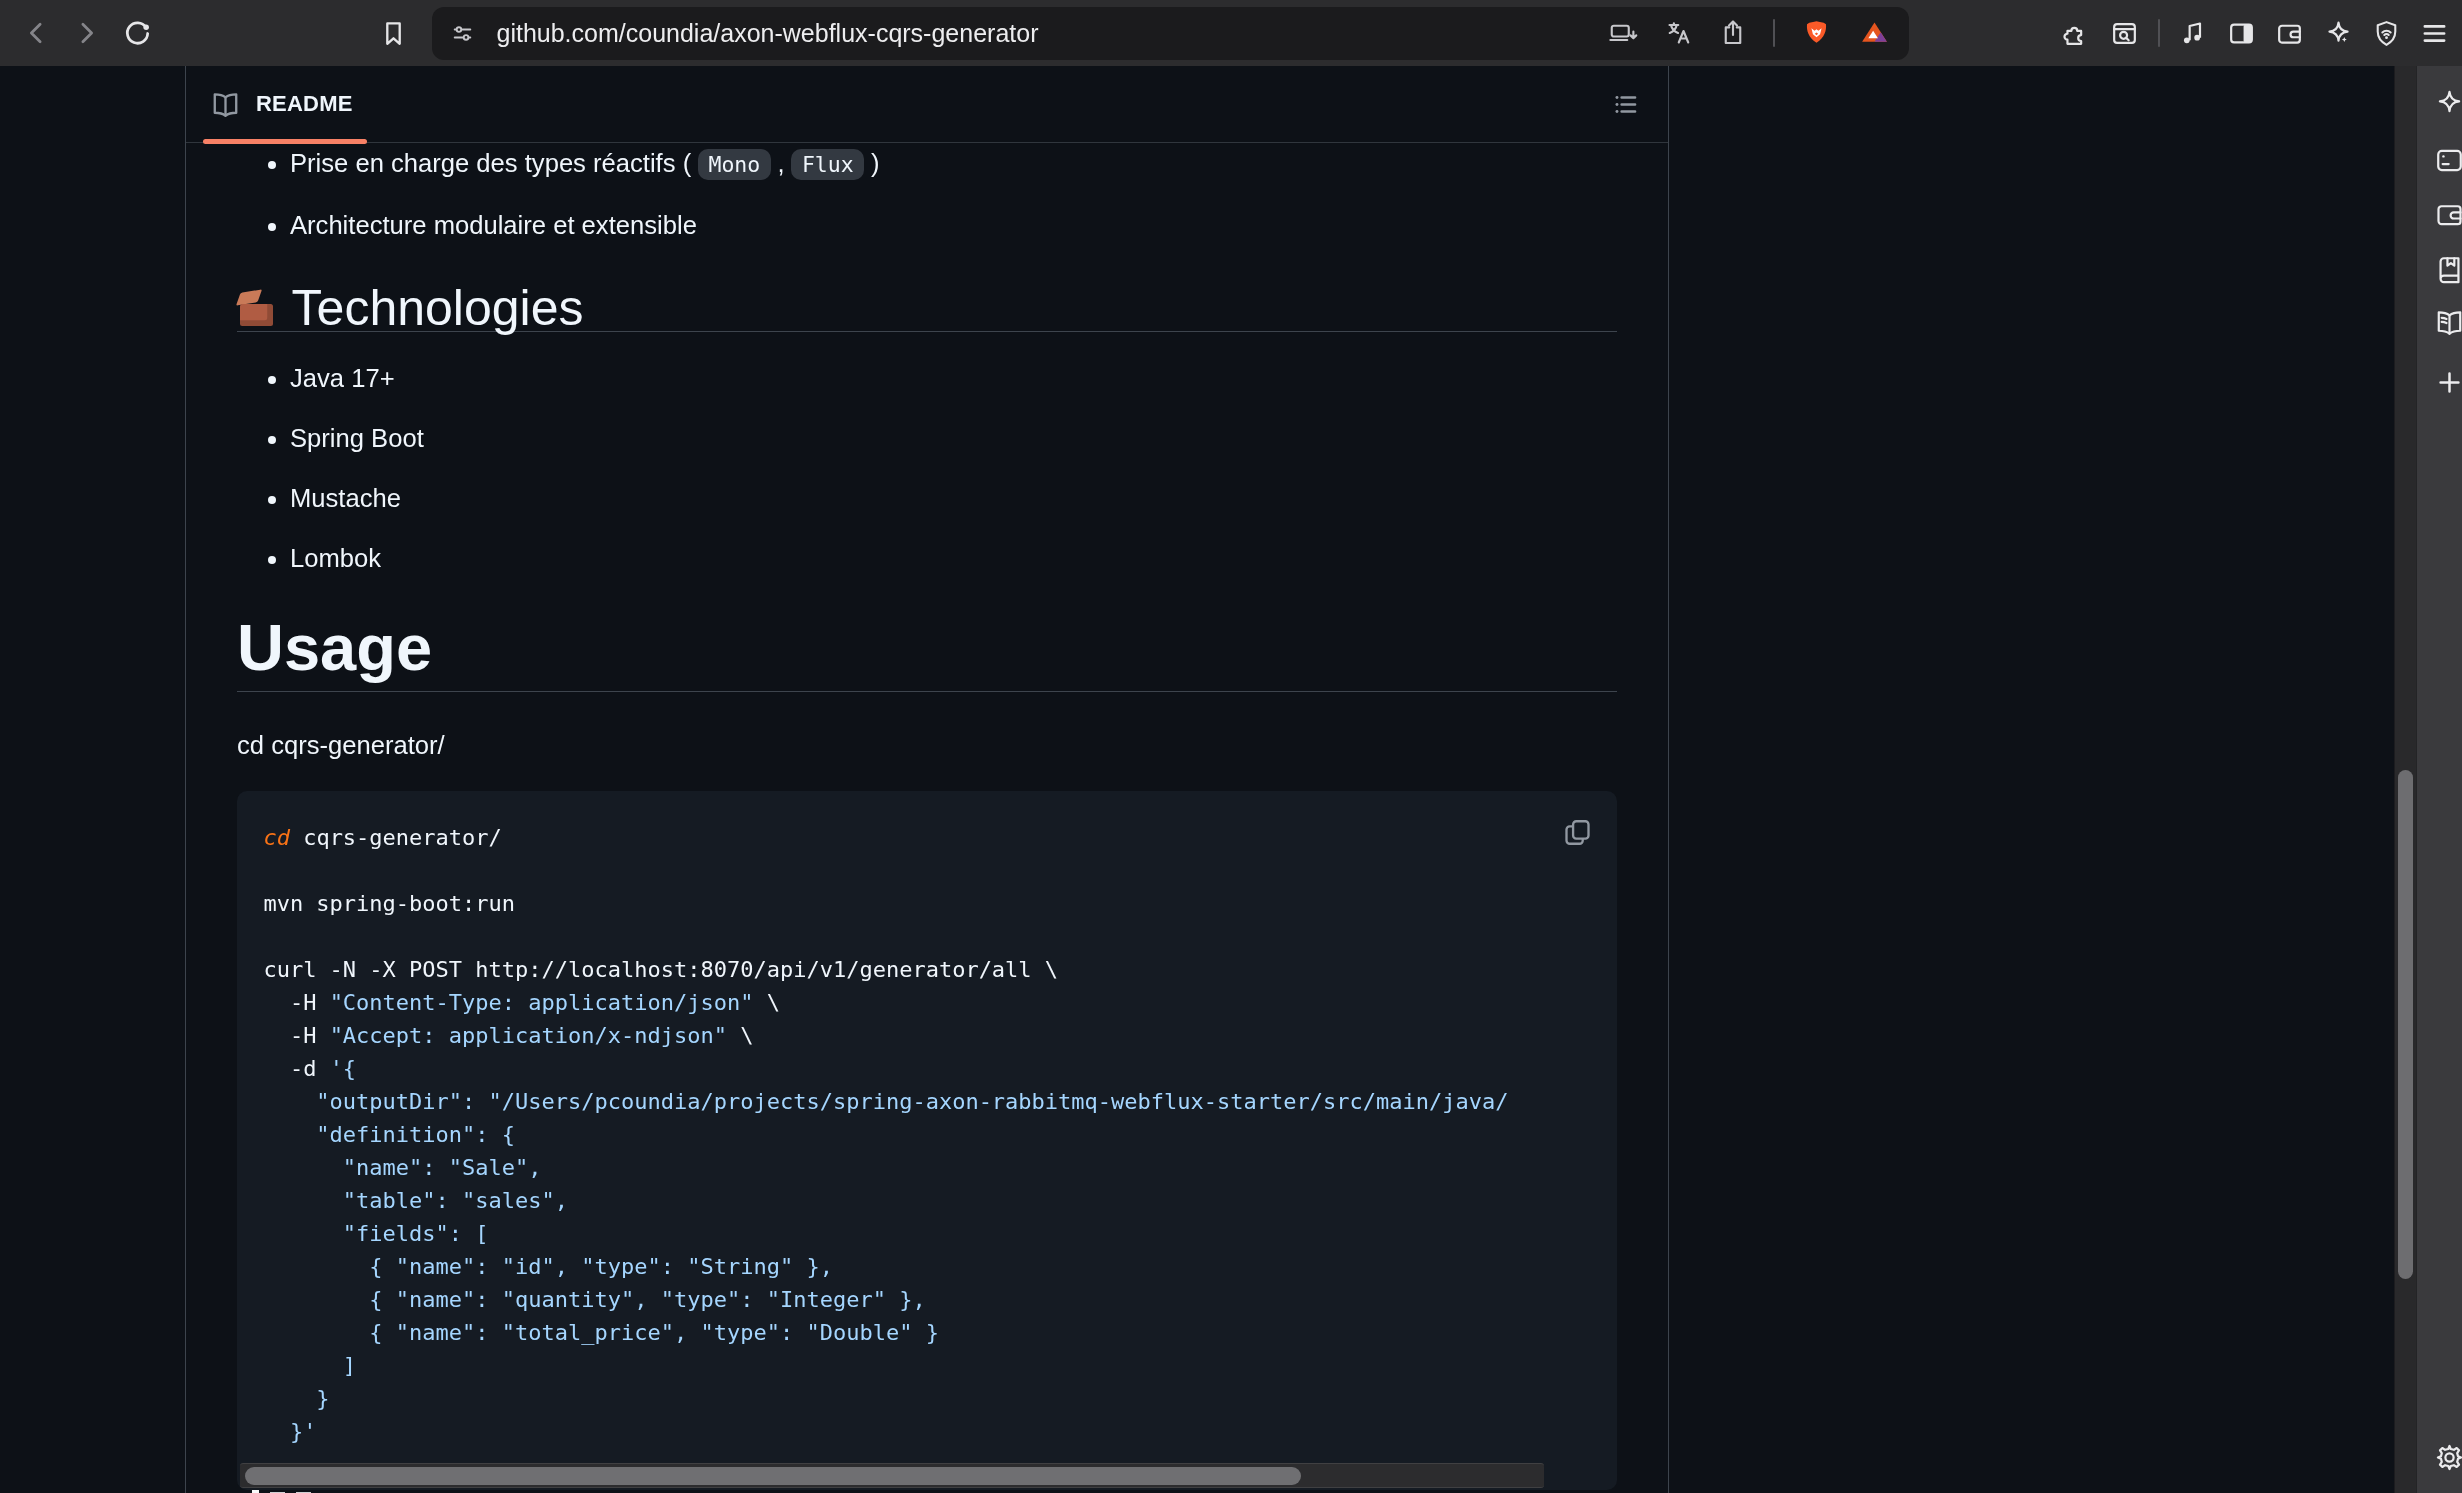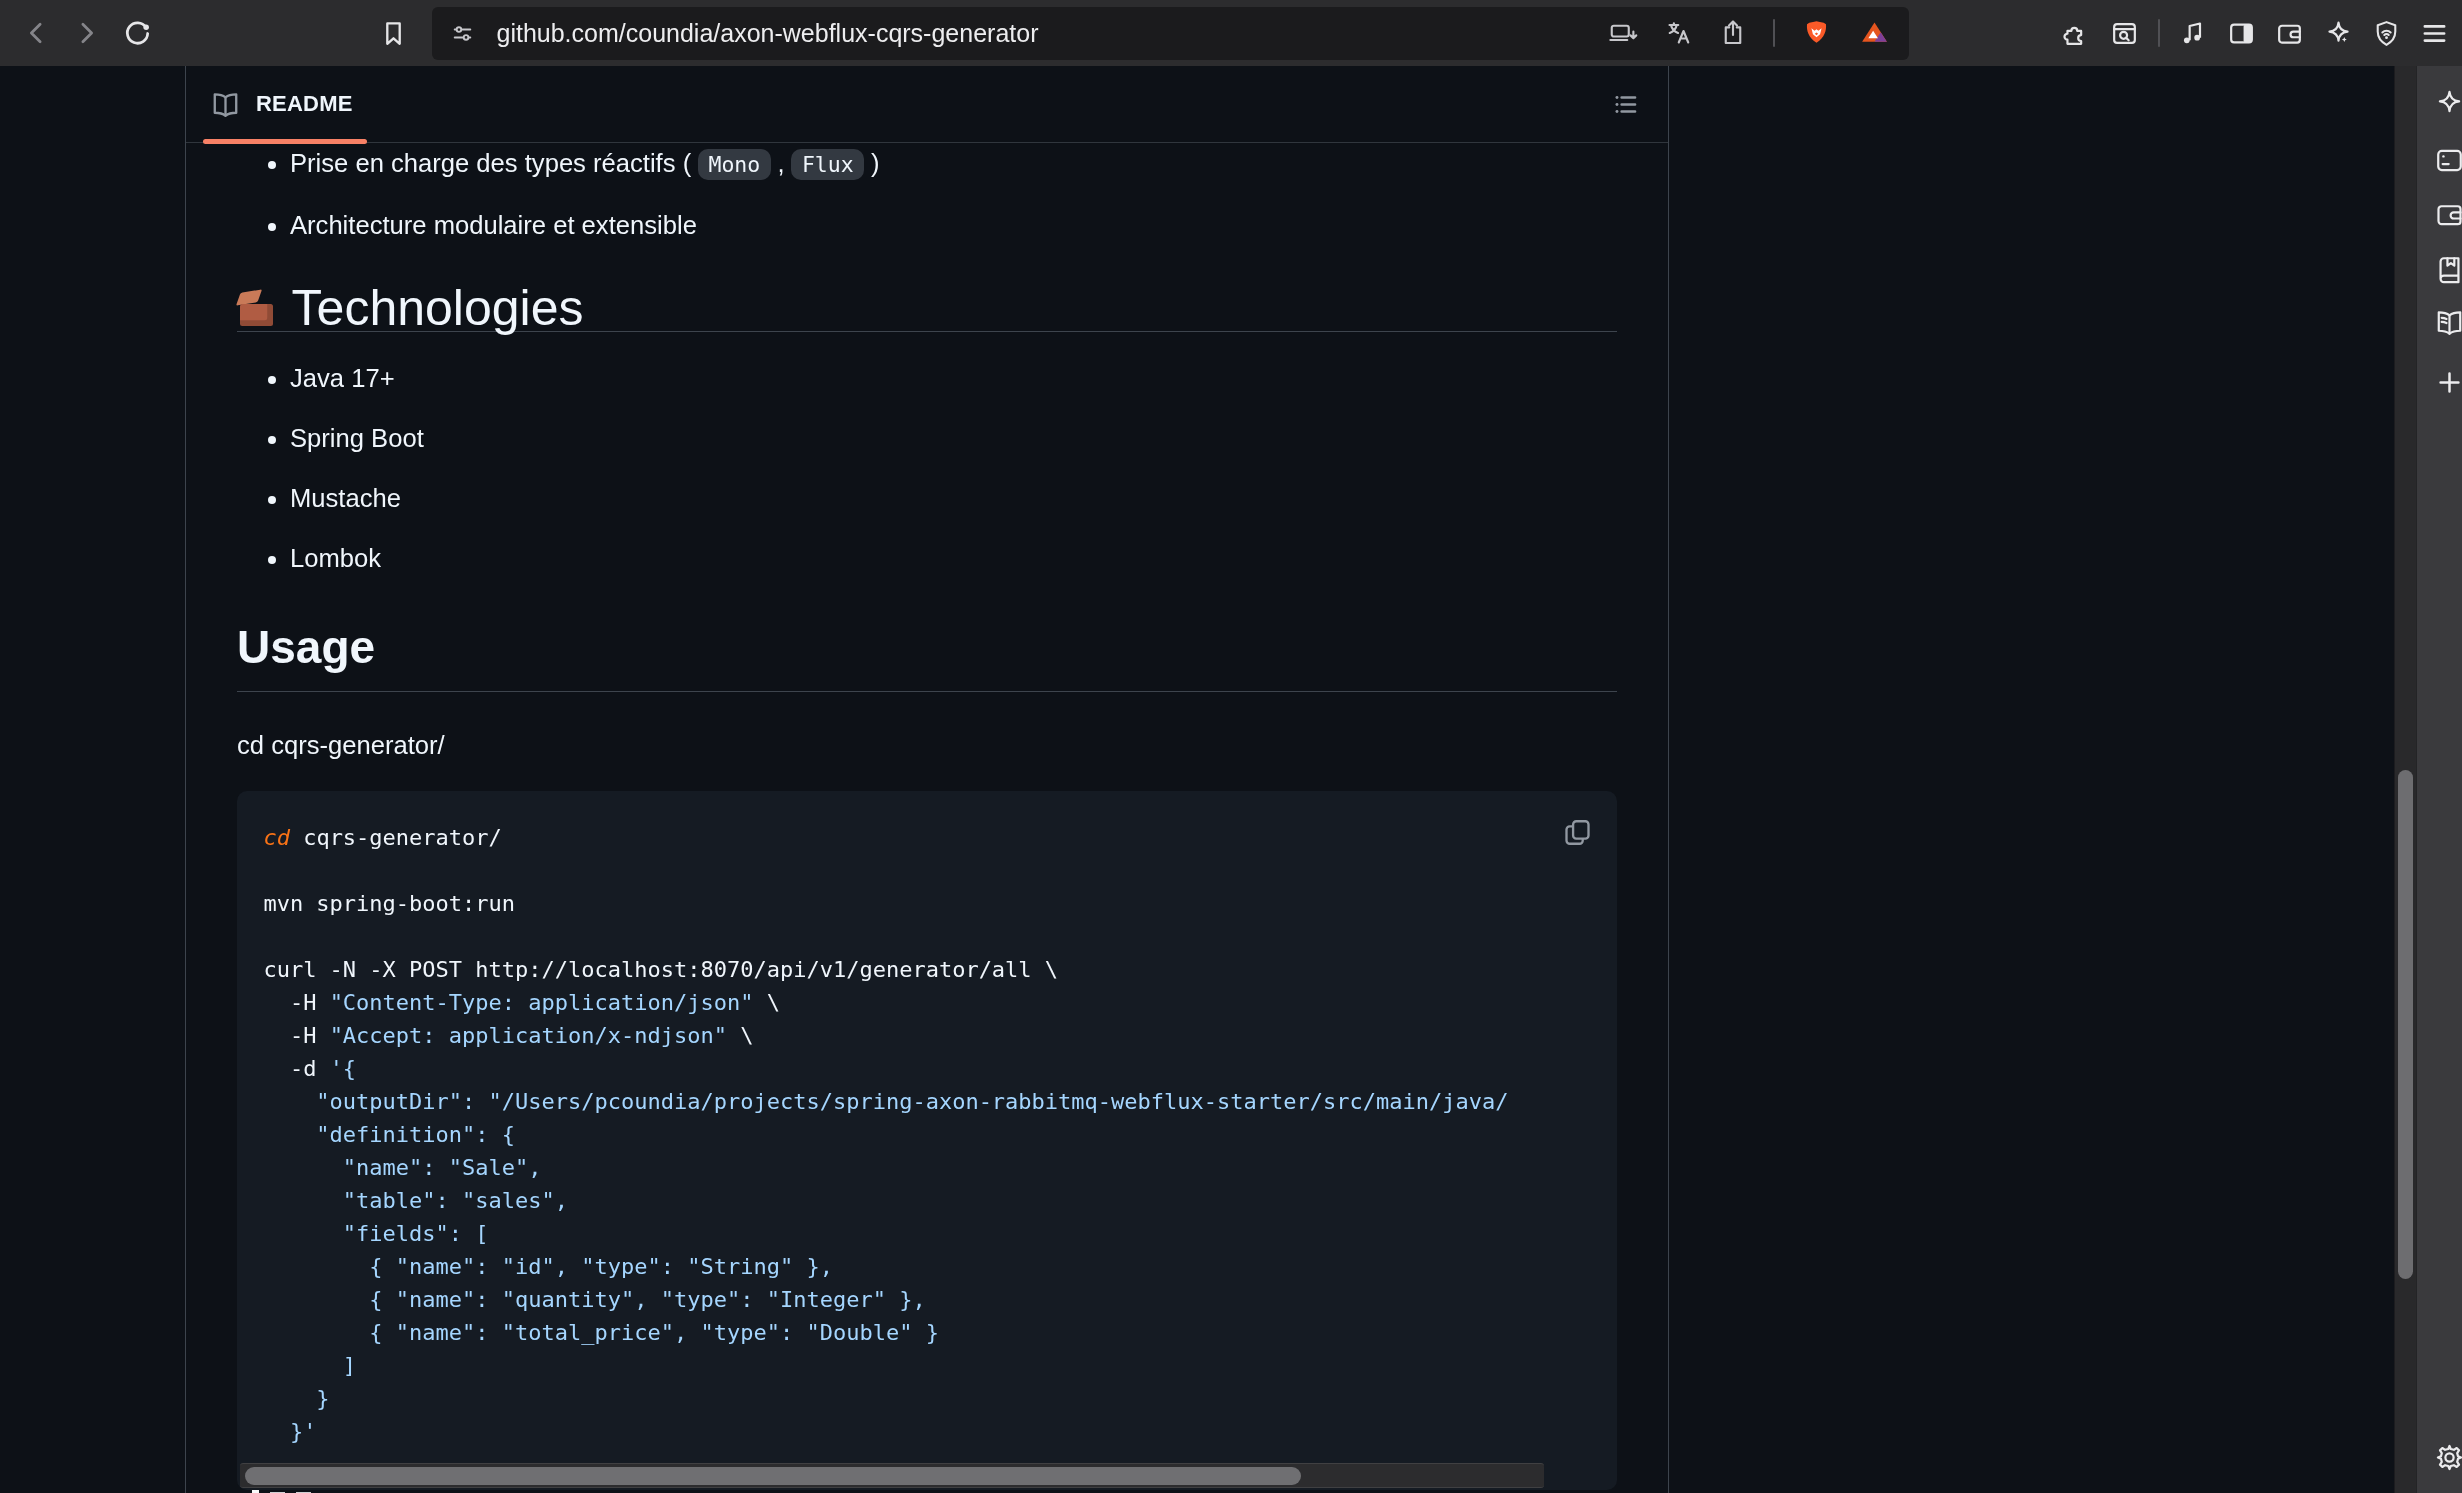--- a/index.html
+++ b/index.html
@@ -5,21 +5,21 @@
   html,body{margin:0;padding:0;background:#0d1117;}
   .screen{position:relative;width:2462px;height:1494px;overflow:hidden;
           font-family:"Liberation Sans",sans-serif;background:#0d1117;}
 
   
   .toolbar{position:absolute;top:0;left:0;right:0;height:66px;background:#2c2c2e;}
   .tb-btn{position:absolute;top:11.6px;width:43px;height:43px;display:flex;align-items:center;justify-content:center;}
   .ic{display:block;}
   .dim{color:#85858a;}  .lit{color:#e6e6e8;}  .mid{color:#c7c7cb;}
 
-  .urlbar{position:absolute;left:432px;top:6.6px;width:1477px;height:53px;border-radius:6px;
+  .urlbar{position:absolute;left:432px;top:6.6px;width:1477px;height:53px;border-radius:12px;
           background:#1b1b1d;display:flex;align-items:center;padding:0 18px;box-sizing:border-box;}
   .url-text{margin-left:21.5px;font-size:25px;color:#ededef;white-space:nowrap;}
   .urlbar .spacer{flex:1;}
   .url-icons{display:flex;align-items:center;gap:25px;}
   .vsep{width:2.5px;height:28px;background:#505054;border-radius:1.7px;}
 
   .right-cluster{position:absolute;right:11.6px;top:0;height:66px;display:flex;align-items:center;gap:17.4px;}
 
   
   .page{position:absolute;top:66px;left:0;right:0;bottom:0;background:#0d1117;overflow:hidden;}
@@ -35,21 +35,21 @@
   .hdr-btn{width:40px;height:40px;display:flex;align-items:center;justify-content:center;border-radius:6.6px;}
 
   
   .markdown{padding:0 51px;color:#f0f6fc;font-size:25.6px;line-height:40px;}
   .markdown ul{margin:0 0 26.4px 0;padding-left:53px;list-style:disc;}
   .markdown li+li{margin-top:20px;}
   .inline-code{font-family:"DejaVu Sans Mono",monospace;font-size:21.5px;background:rgba(110,118,129,.4);
                border-radius:10px;padding:3.3px 10.7px;margin:0 6.6px;}
   .md-h2{display:flex;align-items:center;gap:11.6px;font-size:50px;line-height:46px;font-weight:400;
          margin:40px 0 26.4px 0;padding-bottom:0;border-bottom:1.7px solid #3d444d;}
-  .md-h1{font-size:46px;line-height:59px;font-weight:700;margin:40px 0 0 0;padding-bottom:13.2px;
+  .md-h1{font-size:65px;line-height:59px;font-weight:700;margin:40px 0 0 0;padding-bottom:13.2px;
          border-bottom:1.7px solid #3d444d;}
   .md-p{margin:33px 0 0 0;}
 
   
   .brick{position:relative;width:43px;height:38px;flex:0 0 auto;}
   .brick .b-body{position:absolute;left:3.3px;top:15px;width:33px;height:21.5px;background:#b05c43;border-radius:2.5px;
                  box-shadow:inset -5.8px -5.8px 0 rgba(0,0,0,.18);}
   .brick .b-top{position:absolute;left:1.7px;top:1.7px;width:20px;height:13.2px;background:#c97a58;
                 transform:skewX(-28deg) rotate(-10deg);border-radius:1.7px;}
 

